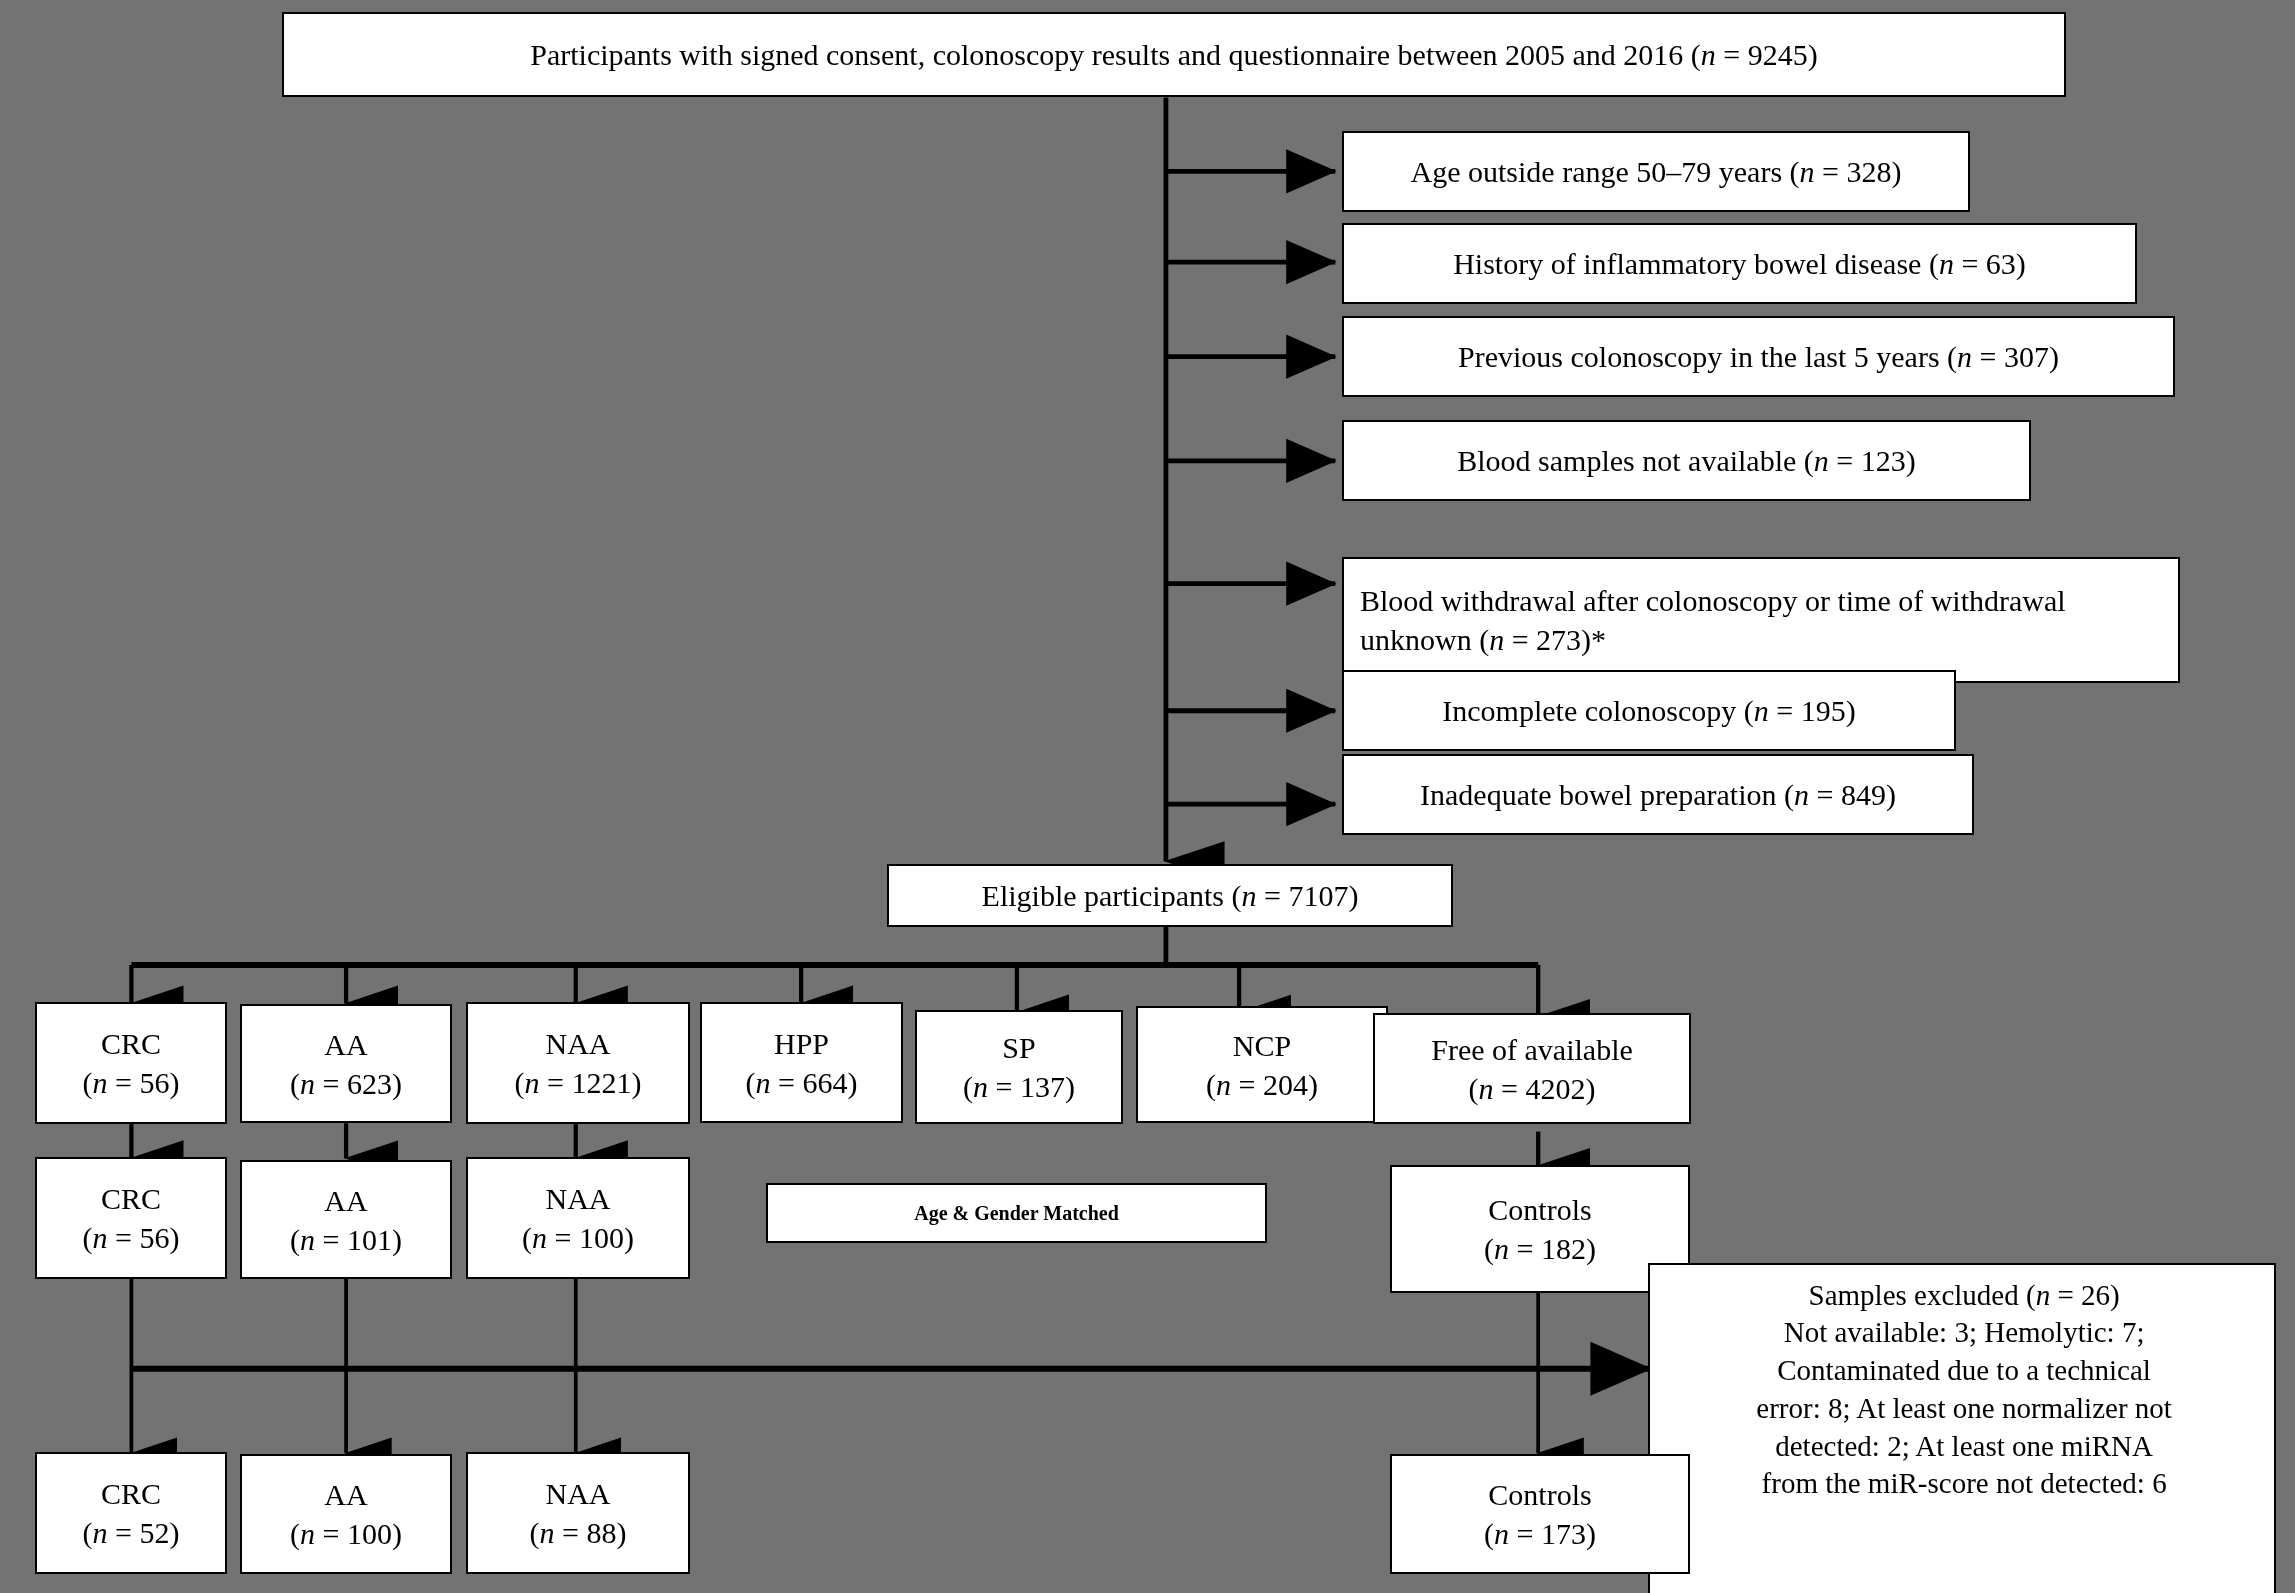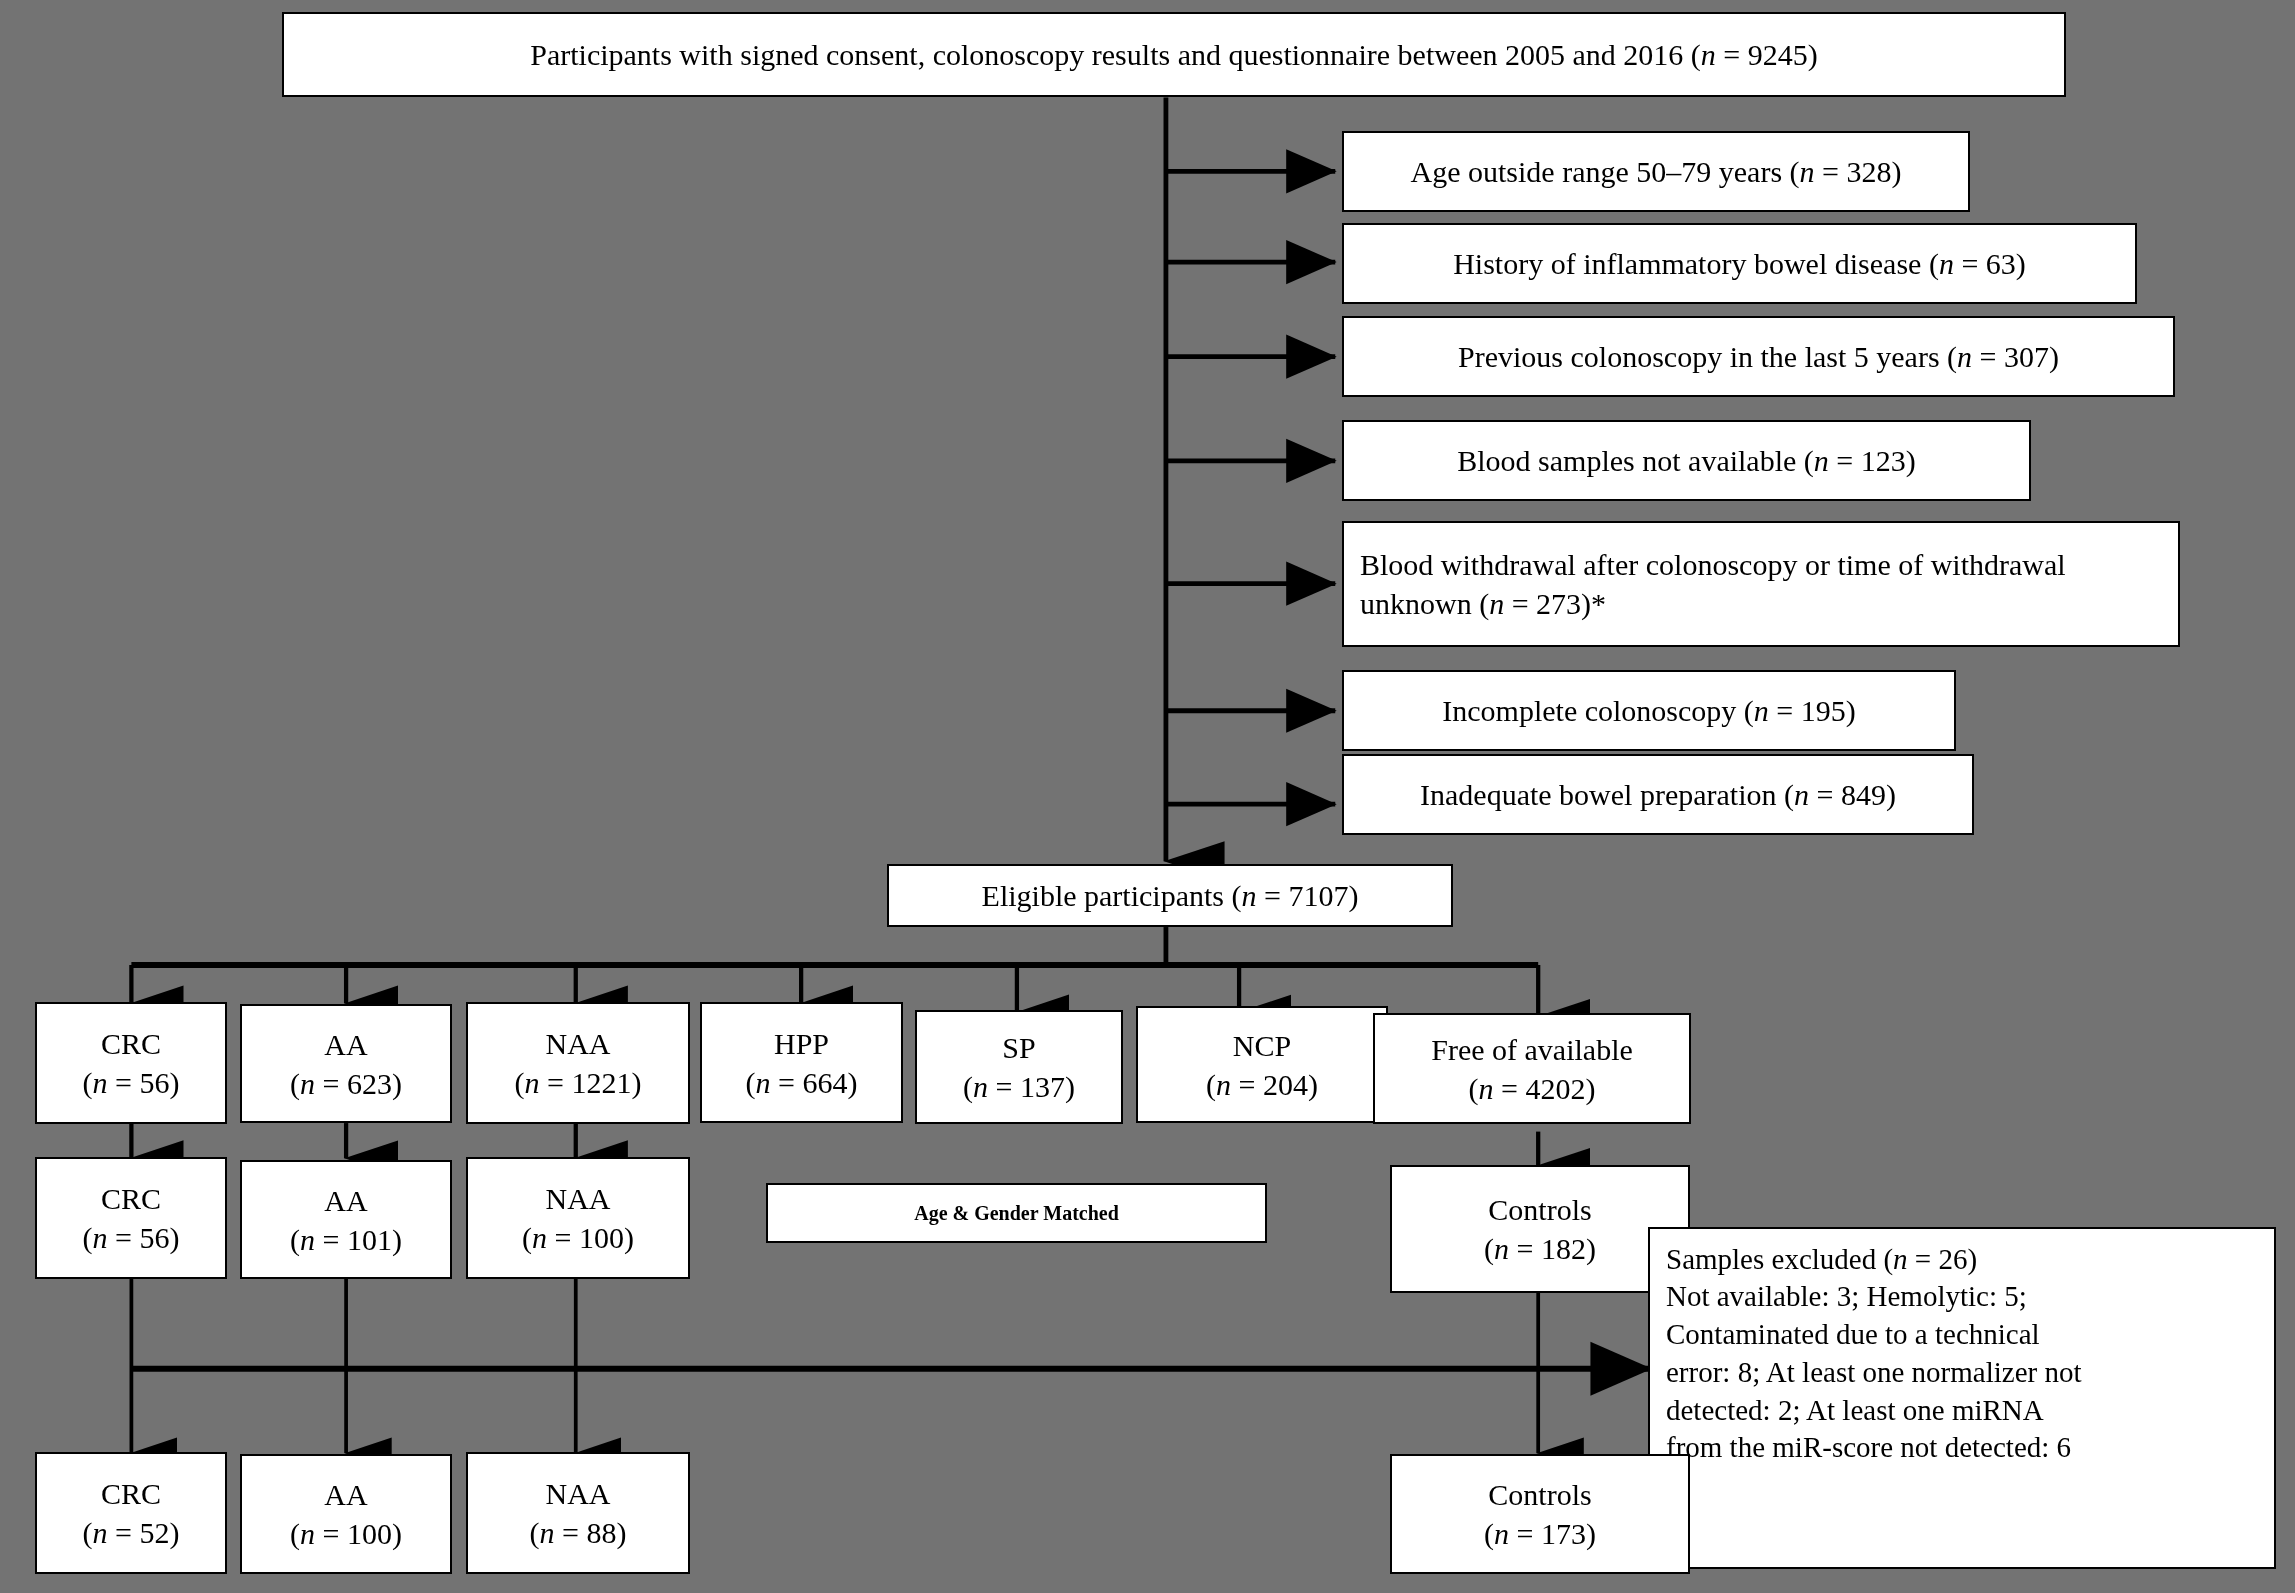--- a/index.html
+++ b/index.html
@@ -36,22 +36,23 @@
   .node.wrap .ln { white-space: normal; }
 
   
   .t-head   { font-size: 30px; }
   .t-excl   { font-size: 30px; }
   .t-cat    { font-size: 30px; }
   .t-small  { font-size: 29px; }
   .t-matched{ font-size: 20px; font-weight: bold; }
 
   .node.leftal {
-    align-items: flex-start;
+    align-items: center;
     text-align: left;
+    margin-top: 36px;
   }
   .node.leftal .ln { white-space: normal; }
 
   em.nvar {
     font-style: italic;
     font-family: "Liberation Serif", "DejaVu Serif", serif;
   }
 
   
   #wires {
@@ -216,21 +217,21 @@
     <span class="ln">Age &amp; Gender Matched</span>
   </div>
 
   <div class="node pad t-cat" style="left:1390px; top:1165px; width:300px; height:128px;">
     <span class="ln">Controls</span>
     <span class="ln">(<em class="nvar">n</em> = 182)</span>
   </div>
 
   <div class="node t-small leftal" style="left:1648px; top:1227px; width:628px; height:342px; padding:11.8px 11.8px 11.8px 16px; justify-content:flex-start;">
     <span class="ln">Samples excluded (<em class="nvar">n</em> = 26)</span>
-    <span class="ln">Not available: 3; Hemolytic: 5;</span>
+    <span class="ln">Not available: 3; Hemolytic: 7;</span>
     <span class="ln">Contaminated due to a technical</span>
     <span class="ln">error: 8; At least one normalizer not</span>
     <span class="ln">detected: 2; At least one miRNA</span>
     <span class="ln">from the miR-score not detected: 6</span>
   </div>
 
   <div class="node pad t-cat" style="left:35px; top:1452px; width:192px; height:122px;">
     <span class="ln">CRC</span>
     <span class="ln">(<em class="nvar">n</em> = 52)</span>
   </div>

